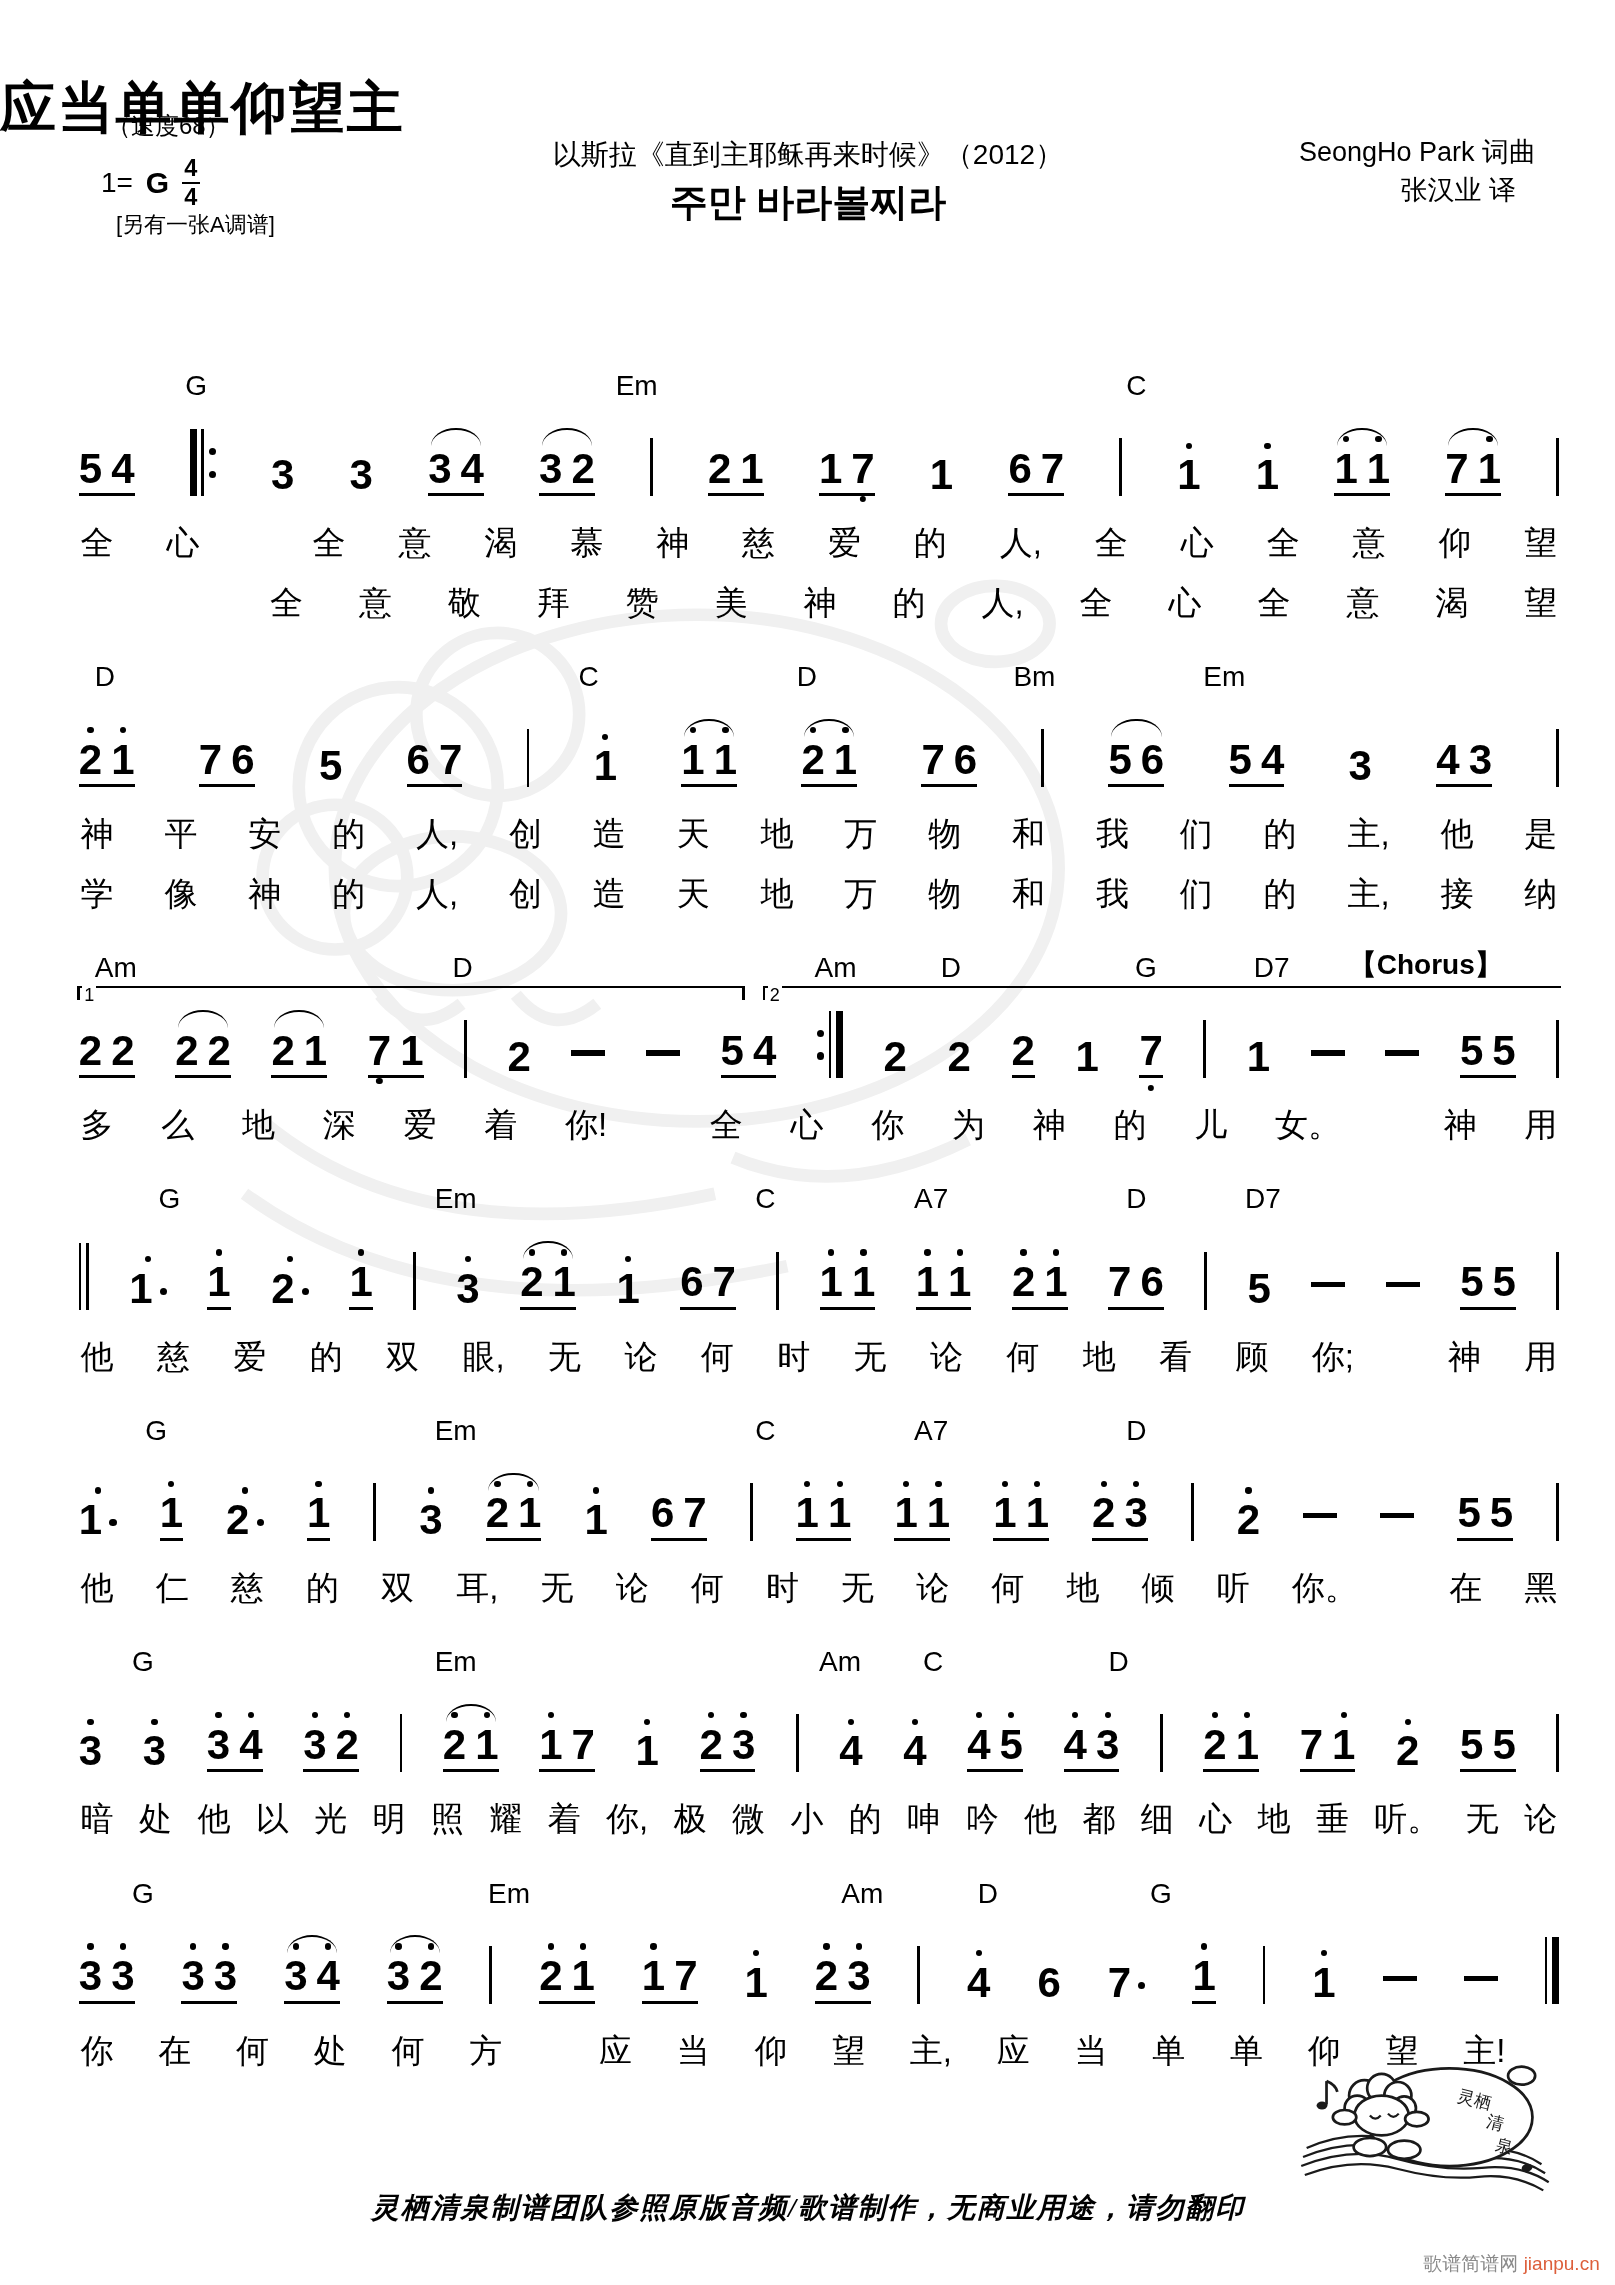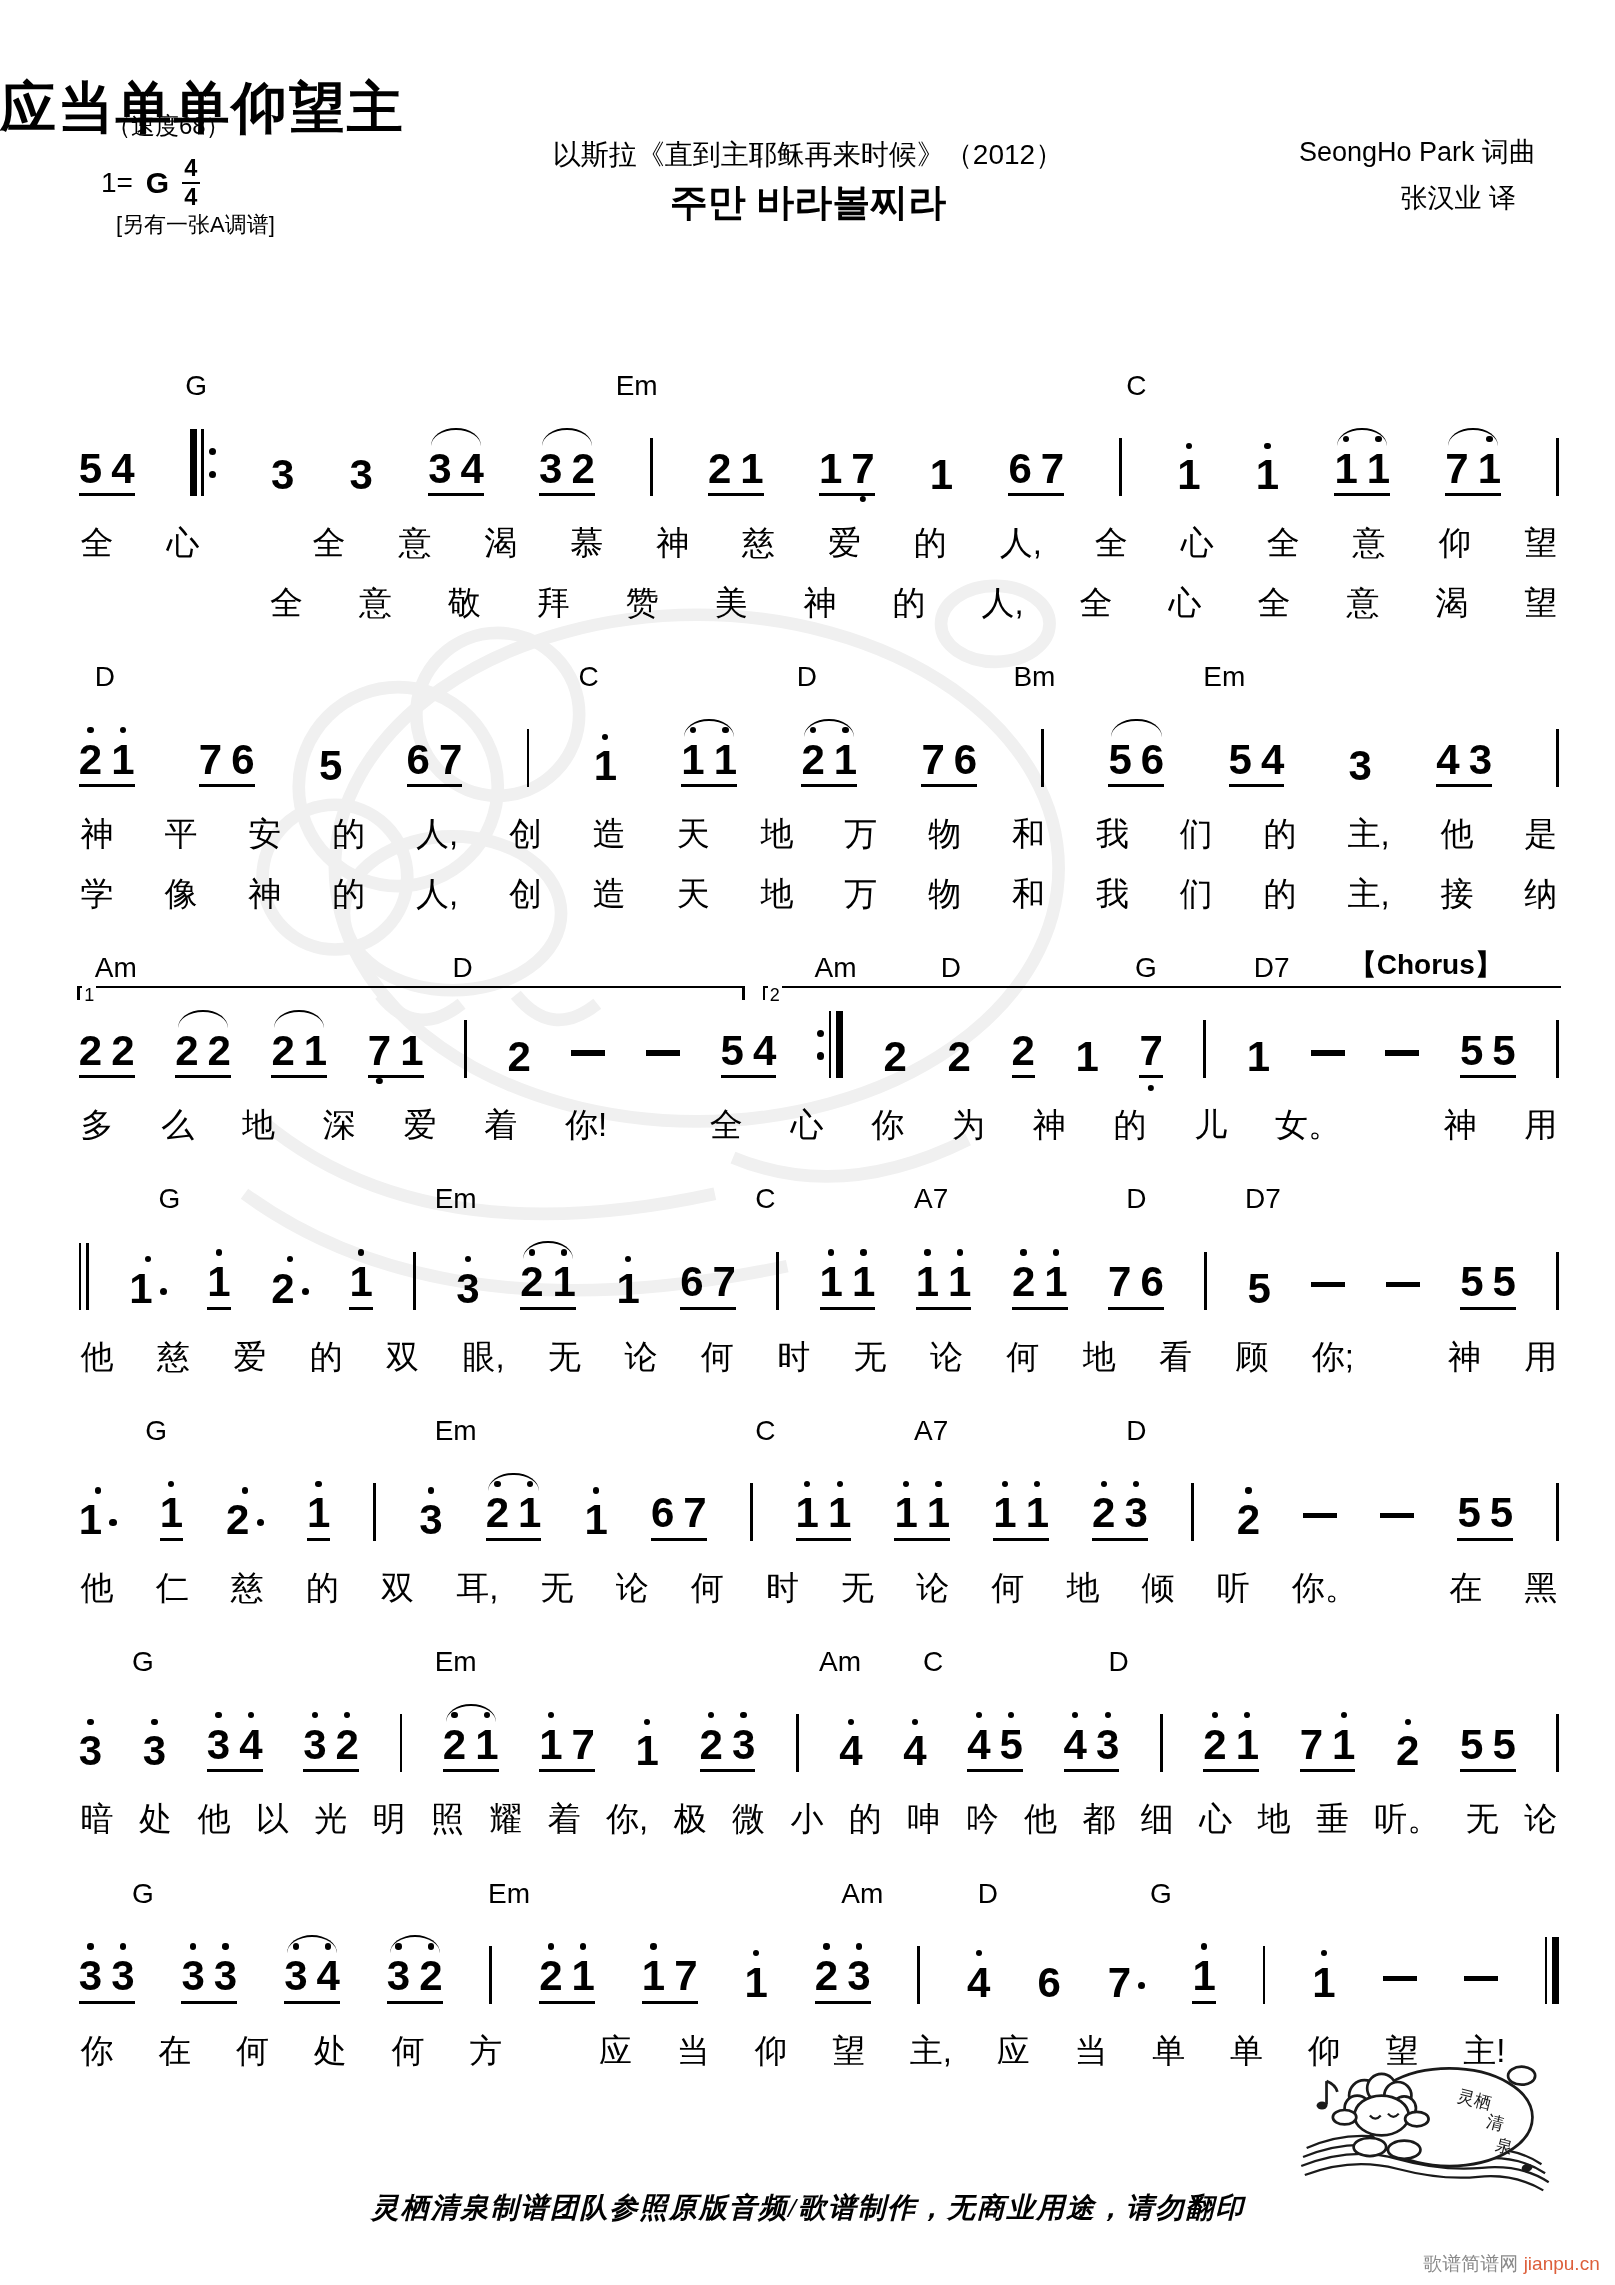--- a/index.html
+++ b/index.html
@@ -9,21 +9,21 @@
   .bigmark{position:absolute;left:154px;top:488px;z-index:0;}
   
   .hdr{position:absolute;left:0;top:0;width:100%;z-index:2;}
   .tempo{position:absolute;left:107px;top:110px;font-size:24px;}
   .title{position:absolute;left:0;top:71px;width:100%;
          font-size:56px;font-weight:700;letter-spacing:1.8px;}
   .subtitle{position:absolute;left:0;top:136px;width:100%;text-align:center;font-size:28px;}
   .korean{position:absolute;left:0;top:177px;width:100%;text-align:center;
           font-size:38px;font-weight:700;}
   .credit1{position:absolute;right:80px;top:134px;font-size:27px;}
-  .credit2{position:absolute;right:100px;top:172px;font-size:27px;margin-top:8px;}
+  .credit2{position:absolute;right:100px;top:172px;font-size:27px;}
   .keyline{position:absolute;left:101px;top:156px;font-size:28px;display:flex;align-items:center;gap:12.7px;}
   .keyline .kv{font-weight:700;font-size:30px;}
   .frac{display:inline-flex;flex-direction:column;align-items:center;font-weight:700;
         font-size:23.5px;line-height:1.05;}
   .frac .num{border-bottom:2.7px solid #000;padding:0 2.7px 0.9px;}
   .frac .den{padding-top:1.8px;}
   .altnote{position:absolute;left:116px;top:210px;font-size:22px;}
   
   #score{position:absolute;left:77px;top:362px;width:1484px;z-index:1;}
   .system{position:relative;margin-bottom:27px;}

